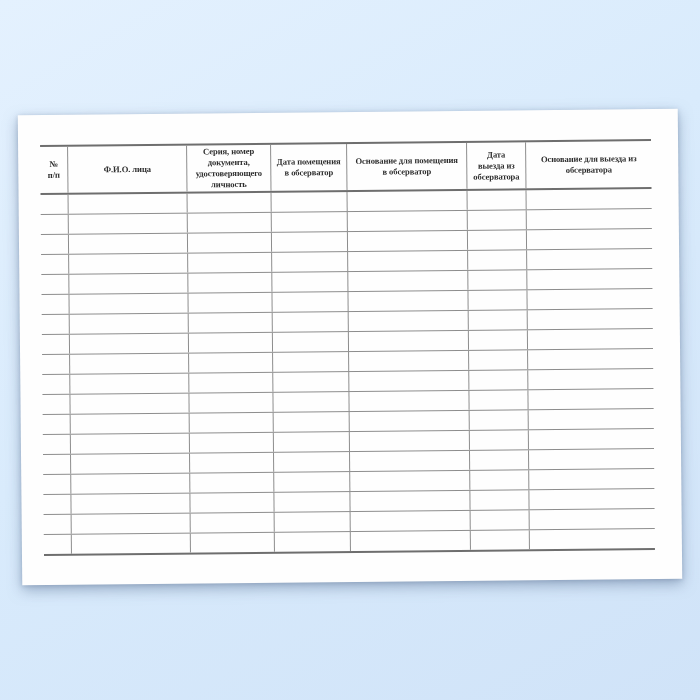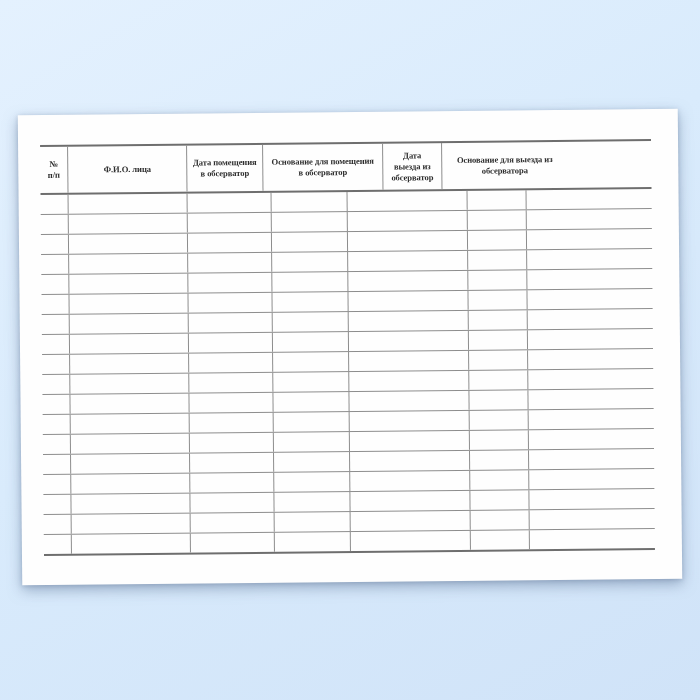--- a/index.html
+++ b/index.html
@@ -50,27 +50,31 @@
 </head>
 <body>
 
 <div class="stage">
   <div class="paper">
     <div class="journal-table">
       <div class="trow header-row" id="header-row">
           <div class="cell hcell mid" style="width: 28px;">№
 п/п</div>
           <div class="cell hcell mid" style="width: 119px;">Ф.И.О. лица</div>
+          <div class="cell hcell mid" style="width: 84px;">Серия, номер
+документа,
+удостоверяющего
+личность</div>
           <div class="cell hcell mid" style="width: 76px;">Дата помещения
 в обсерватор</div>
           <div class="cell hcell mid" style="width: 120px;">Основание для помещения
 в обсерватор</div>
           <div class="cell hcell mid" style="width: 59px;">Дата
 выезда из
-обсерватор</div>
+обсерватора</div>
           <div class="cell hcell" style="width: 125px;">Основание для выезда из
 обсерватора</div>
         </div>
       <div id="body-rows">
           <div class="trow body-row">
             <div class="cell mid" style="width: 28px;"></div>
             <div class="cell mid" style="width: 119px;"></div>
             <div class="cell mid" style="width: 84px;"></div>
             <div class="cell mid" style="width: 76px;"></div>
             <div class="cell mid" style="width: 120px;"></div>

